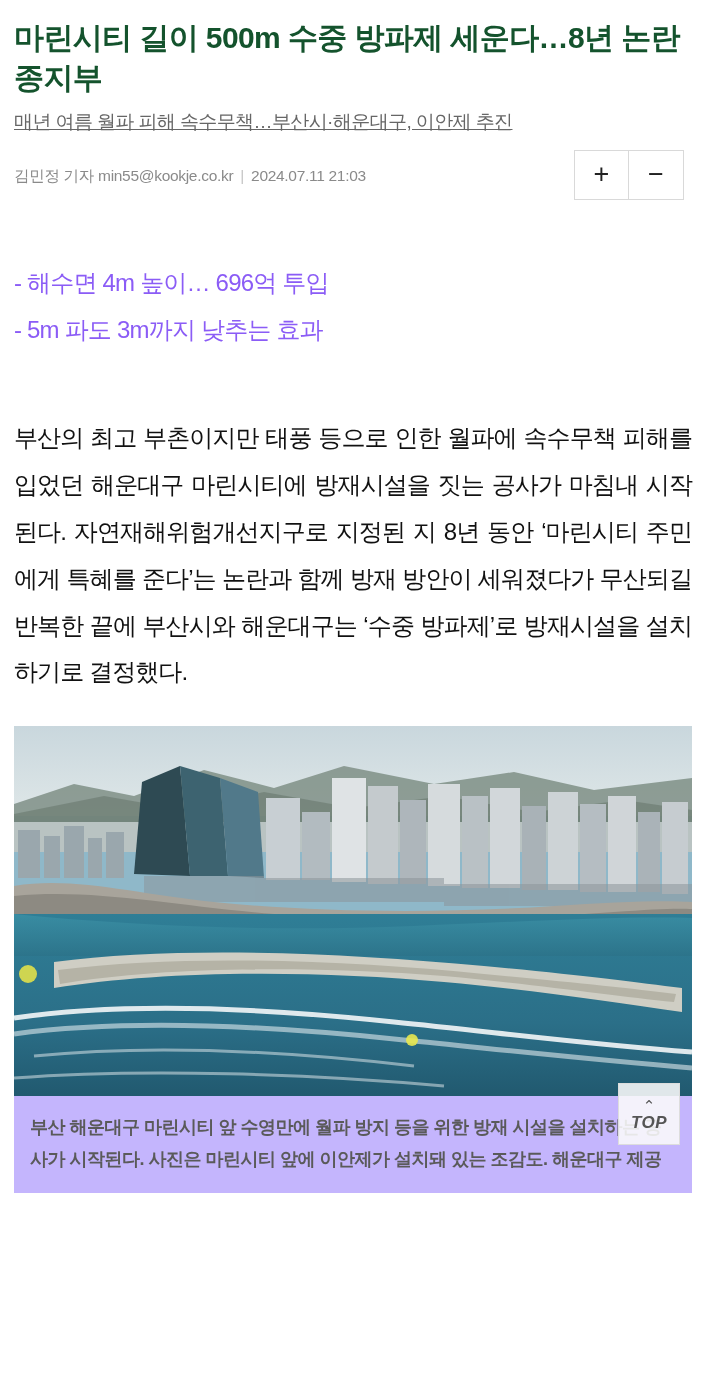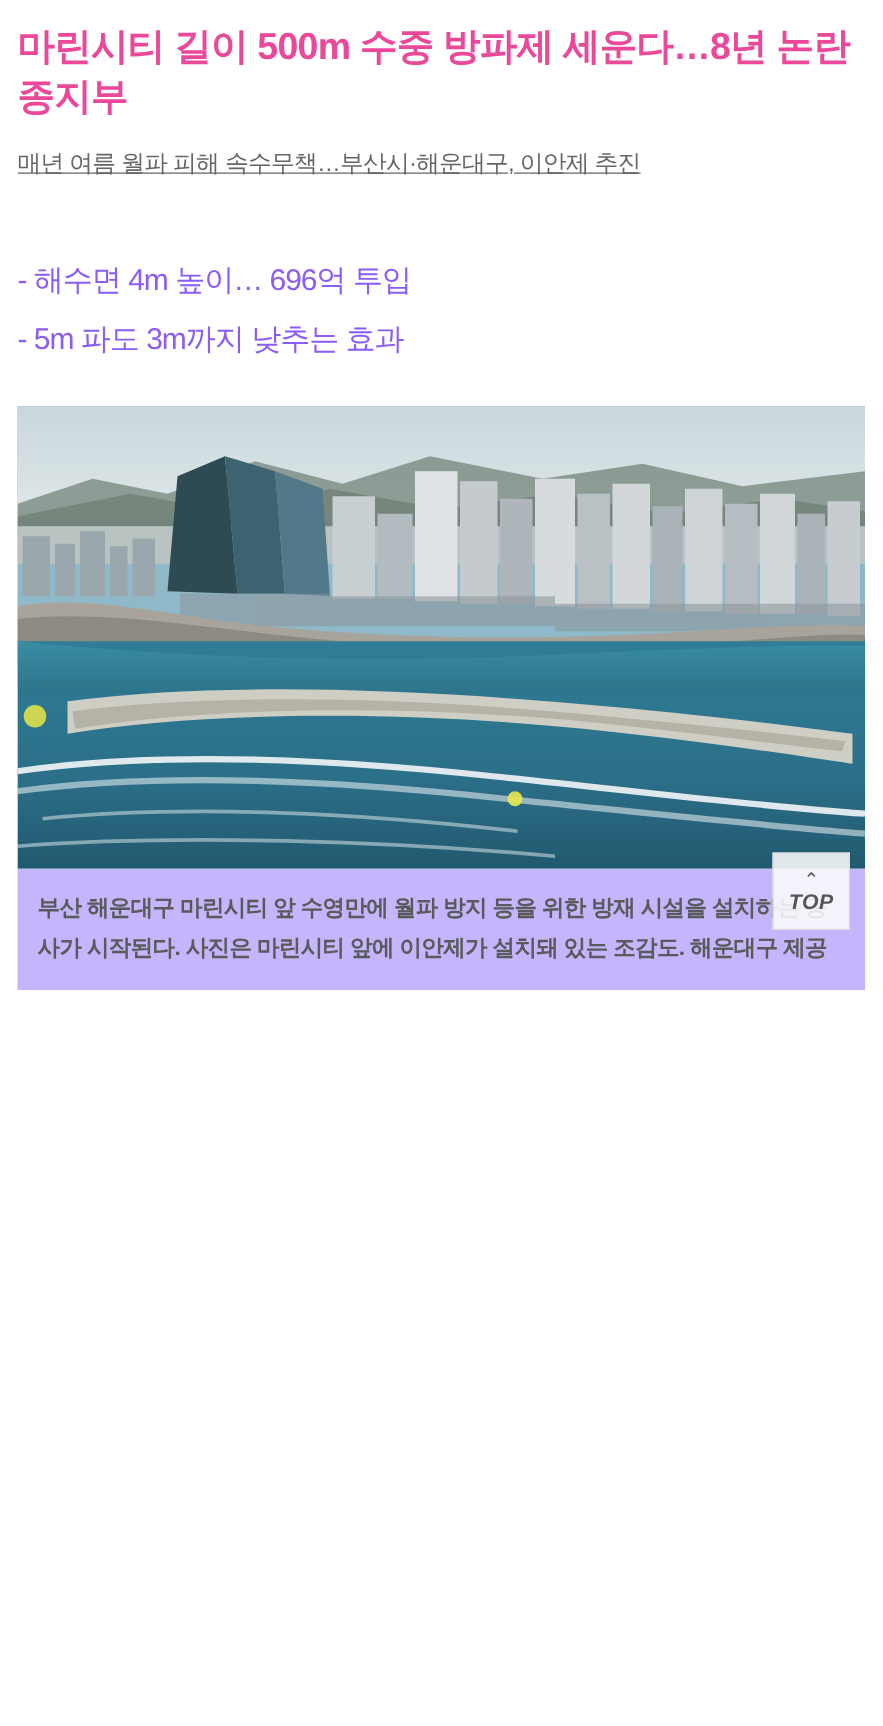--- a/index.html
+++ b/index.html
@@ -17,22 +17,22 @@
     overflow-x: hidden;
   }
   .article {
     padding: 14px 14px 0 14px;
   }
   .headline {
     font-size: 30px;
     line-height: 1.32;
     font-weight: bold;
     letter-spacing: -0.6px;
-    margin: 4px 0 22px 0;
-    color: #ec4899;
+    margin: 4px 0 12px 0;
+    color: #14532d;
   }
   .subhead {
     font-size: 19px;
     line-height: 1.4;
     color: #666666;
     letter-spacing: -0.6px;
     margin: 0 0 14px 0;
     white-space: nowrap;
     overflow: hidden;
     text-decoration: underline;
@@ -145,26 +145,39 @@
 </style>
 </head>
 <body>
 
 <div class="article">
 
   <h1 class="headline">마린시티 길이 500m 수중 방파제 세운다…8년 논란 종지부</h1>
 
   <div class="subhead">매년 여름 월파 피해 속수무책…부산시·해운대구, 이안제 추진</div>
 
+  <div class="byline-row">
+    <div class="byline">
+      <span>김민정 기자</span>
+      <span>min55@kookje.co.kr</span>
+      <span class="sep">|</span>
+      <span>2024.07.11 21:03</span>
+    </div>
+    <div class="fontsize-controls">
+      <div class="fs-btn">+</div>
+      <div class="fs-btn">−</div>
+    </div>
+  </div>
 
   <div class="bullets">
     <div class="bullet">- 해수면 4m 높이… 696억 투입</div>
     <div class="bullet">- 5m 파도 3m까지 낮추는 효과</div>
   </div>
 
+  <p class="body-text">부산의 최고 부촌이지만 태풍 등으로 인한 월파에 속수무책 피해를 입었던 해운대구 마린시티에 방재시설을 짓는 공사가 마침내 시작된다. 자연재해위험개선지구로 지정된 지 8년 동안 ‘마린시티 주민에게 특혜를 준다’는 논란과 함께 방재 방안이 세워졌다가 무산되길 반복한 끝에 부산시와 해운대구는 ‘수중 방파제’로 방재시설을 설치하기로 결정했다.</p>
 
   <figure class="figure" style="margin-left:0;margin-right:0;">
     <div class="photo">
       <svg width="678" height="370" viewBox="0 0 678 370" preserveAspectRatio="none" aria-hidden="true">
         <defs>
           <linearGradient id="skyG" x1="0" y1="0" x2="0" y2="1">
             <stop offset="0%" stop-color="#c9d7dd"></stop>
             <stop offset="100%" stop-color="#dfe7e8"></stop>
           </linearGradient>
           <linearGradient id="seaG" x1="0" y1="0" x2="0" y2="1">

